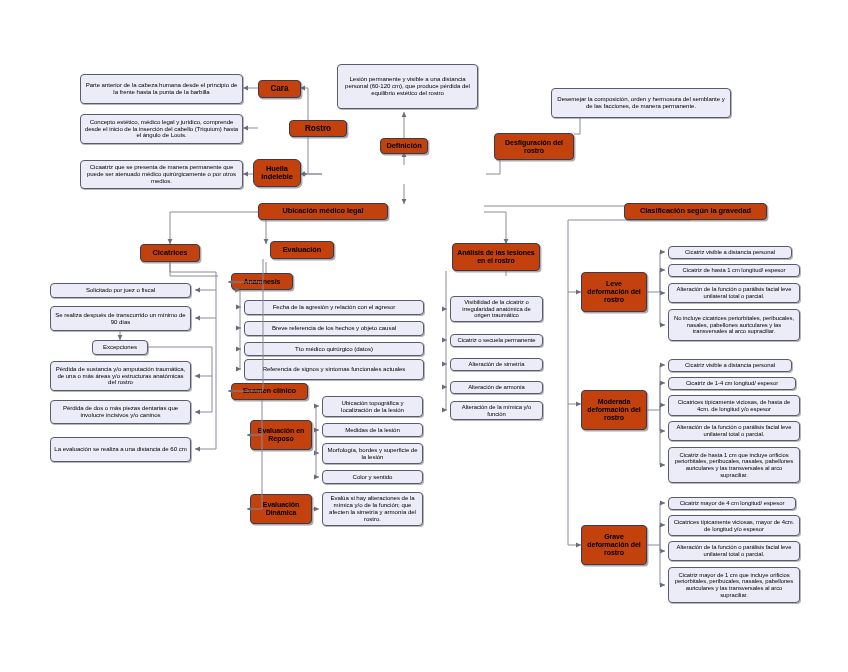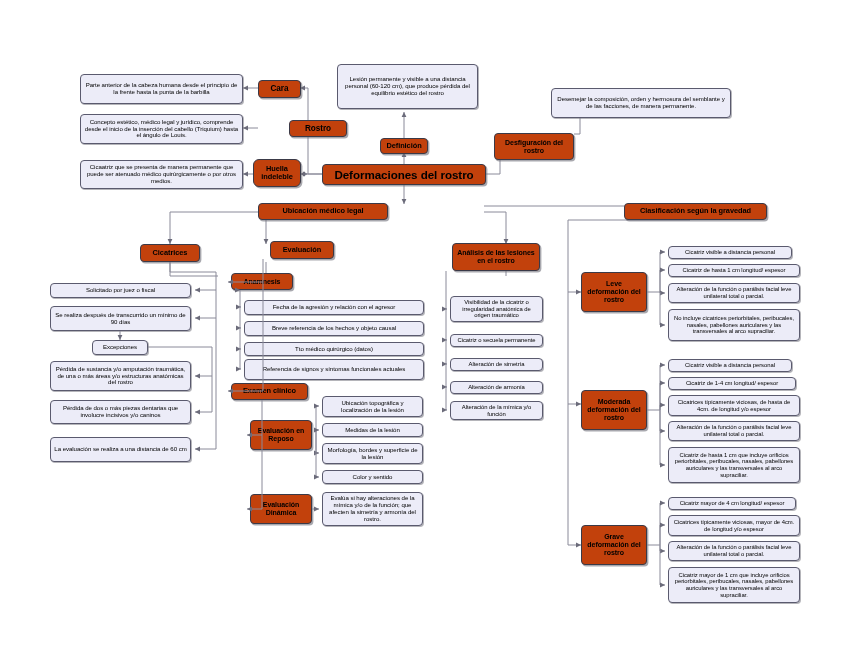--- a/index.html
+++ b/index.html
@@ -100,21 +100,20 @@
 
   <div class="node leaf" style="left:80px;top:114px;width:163px;height:30px;">Concepto estético, médico legal y jurídico, comprende desde el inicio de la inserción del cabello (Triquium) hasta el ángulo de Louis.</div>
   <div class="node hdr s2" style="left:258px;top:120px;width:58px;height:17px;margin-left:31px;">Rostro</div>
 
   <div class="node leaf" style="left:80px;top:160px;width:163px;height:29px;">Cicaatriz que se presenta de manera permanente que puede ser atenuado médico quirúrgicamente o por otros medios.</div>
   <div class="node hdr s3" style="left:253px;top:159px;width:48px;height:28px;border-radius:6px;">Huella indeleble</div>
 
   <div class="node leaf" style="left:337px;top:64px;width:141px;height:45px;">Lesión permanente y visible a una distancia personal (60-120 cm), que produce pérdida del equilibrio estético del rostro</div>
   <div class="node hdr s3" style="left:380px;top:138px;width:48px;height:16px;">Definición</div>
 
-  <div class="node hdr root" style="left:322px;top:164px;width:164px;height:21px;">Deformaciones del rostro</div>
 
   <div class="node hdr s4" style="left:494px;top:133px;width:80px;height:27px;">Desfiguración del rostro</div>
   <div class="node leaf" style="left:551px;top:88px;width:180px;height:30px;">Desemejar la composición, orden y hermosura del semblante y de las facciones, de manera permanente.</div>
 
   <div class="node hdr s3" style="left:258px;top:203px;width:130px;height:17px;">Ubicación médico legal</div>
 
   <div class="node hdr s3" style="left:140px;top:244px;width:60px;height:18px;">Cicatrices</div>
   <div class="node leaf" style="left:50px;top:283px;width:141px;height:15px;">Solicitado por juez o fiscal</div>
   <div class="node leaf" style="left:50px;top:306px;width:141px;height:25px;">Se realiza después de transcurrido un mínimo de 90 días</div>
   <div class="node leaf" style="left:92px;top:340px;width:56px;height:15px;">Excepciones</div>

